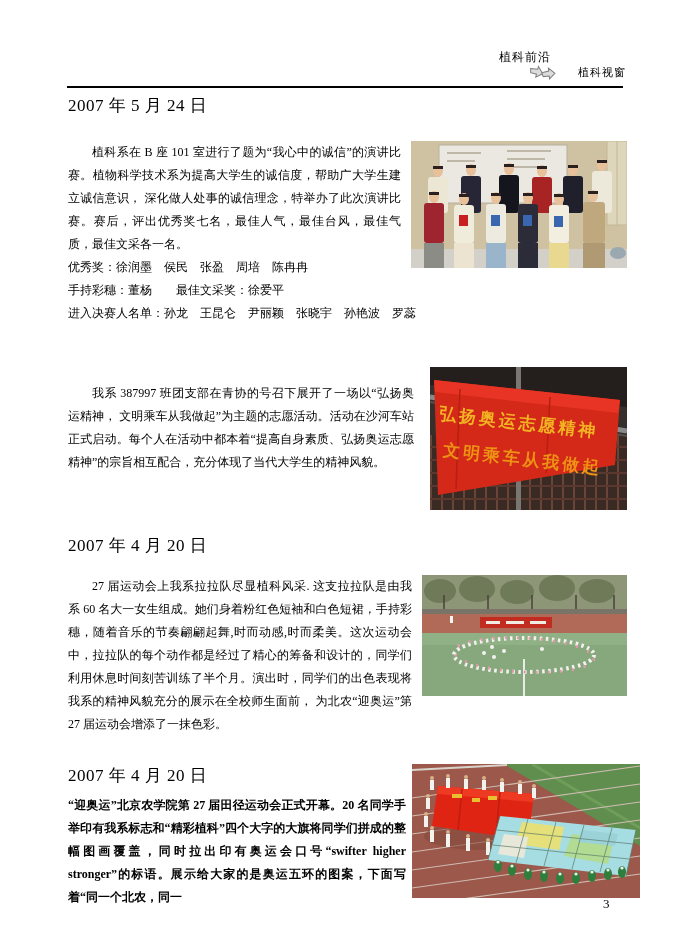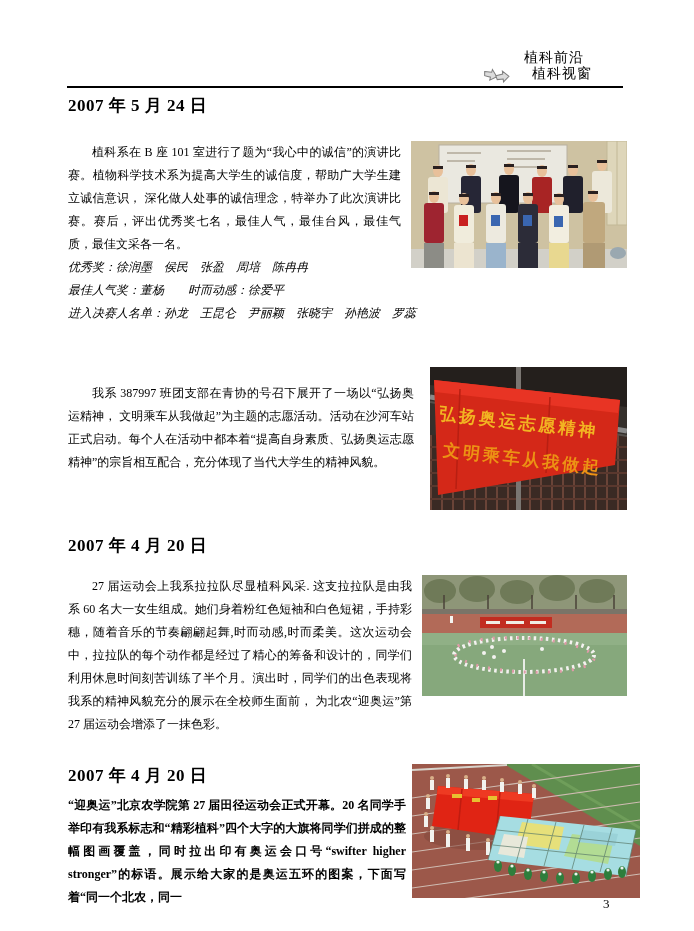--- a/index.html
+++ b/index.html
@@ -2,35 +2,35 @@
 <html><head>
 <meta charset="utf-8">
 <style>
   html,body{margin:0;padding:0;background:#fff;}
   .page{
     position:relative;width:694px;height:931px;background:#ffffff;
     overflow:hidden;color:#000;
     font-family:"Liberation Serif","DejaVu Serif",serif;
   }
   
-  .hdr-top{position:absolute;left:524px;top:49px;font-size:14px;letter-spacing:1px;}
-  .hdr-bottom{position:absolute;left:483px;top:65px;font-size:14px;letter-spacing:1px;display:flex;align-items:flex-end;}
+  .hdr-top{position:absolute;left:499px;top:49px;font-size:12px;letter-spacing:1px;}
+  .hdr-bottom{position:absolute;left:529px;top:65px;font-size:11px;letter-spacing:1px;display:flex;align-items:flex-start;}
   .hdr-bottom .txt{margin-left:19px;}
   .hdr-rule{position:absolute;left:67px;top:86px;width:556px;height:2px;background:#000;}
   
   .section{position:absolute;left:68px;width:559px;}
   #s1{top:94px;}
   #s2{top:367px;}
   #s3{top:534px;}
   #s4{top:764px;width:572px;}
-  h2.date{font-size:17px;font-weight:bold;margin:0;letter-spacing:0.5px;white-space:pre;}
+  h2.date{font-size:17px;font-weight:normal;margin:0;letter-spacing:0.5px;white-space:pre;}
   .body-text{font-size:12px;line-height:23px;}
   p.para{margin:0;text-align:justify;}
   .indent{text-indent:2em;}
-  .award{white-space:pre-wrap;font-style:italic;}
+  .award{white-space:pre-wrap;}
   .photo{float:right;display:block;}
   .ml16{margin-left:16px;}
   .ml10{margin-left:10px;}
   .ml6{margin-left:6px;}
   #s1 .content{margin-top:24px;}
   #s2 p.para{margin-top:15px;}
   #s3 .content{margin-top:18px;}
   #s4 p.para{margin-top:7px;font-weight:bold;}
   .page-num{position:absolute;left:603px;top:896px;font-size:13px;}
   svg text.banner-txt{font-family:"Liberation Serif","DejaVu Serif",serif;font-weight:bold;}
@@ -141,21 +141,21 @@
               <ellipse cx="182" cy="55" rx="5" ry="6" fill="#e8c09a"></ellipse>
               <rect x="177" y="50" width="10" height="3" fill="#2a2020"></rect>
               <rect x="172" y="61" width="22" height="41" rx="3" fill="#c0a87e"></rect>
               <rect x="172" y="102" width="22" height="25" fill="#b09a74"></rect>
             </g>
         </g>
         <ellipse cx="207" cy="112" rx="8" ry="6" fill="#9aa8b0"></ellipse>
       </svg>
       <p class="para body-text indent">植科系在 B 座 101 室进行了题为“我心中的诚信”的演讲比赛。植物科学技术系为提高大学生的诚信度，帮助广大学生建立诚信意识， 深化做人处事的诚信理念，特举办了此次演讲比赛。赛后，评出优秀奖七名，最佳人气，最佳台风，最佳气质，最佳文采各一名。</p>
       <div class="body-text award">优秀奖：徐润墨　侯民　张盈　周培　陈冉冉</div>
-      <div class="body-text award">最佳人气奖：董杨　　时而动感：徐爱平</div>
+      <div class="body-text award">手持彩穗：董杨　　最佳文采奖：徐爱平</div>
       <div class="body-text award">进入决赛人名单：孙龙　王昆仑　尹丽颖　张晓宇　孙艳波　罗蕊</div>
     </div>
   </div>
 
   <div class="section" id="s2">
     <svg class="photo ml16" width="197" height="143" viewBox="0 0 197 143">
       <defs>
         <pattern id="fence" width="11" height="13" patternUnits="userSpaceOnUse">
           <rect width="11" height="13" fill="#3a2a24"></rect>
           <line x1="1" y1="0" x2="1" y2="13" stroke="#6a4438" stroke-width="2"></line>

